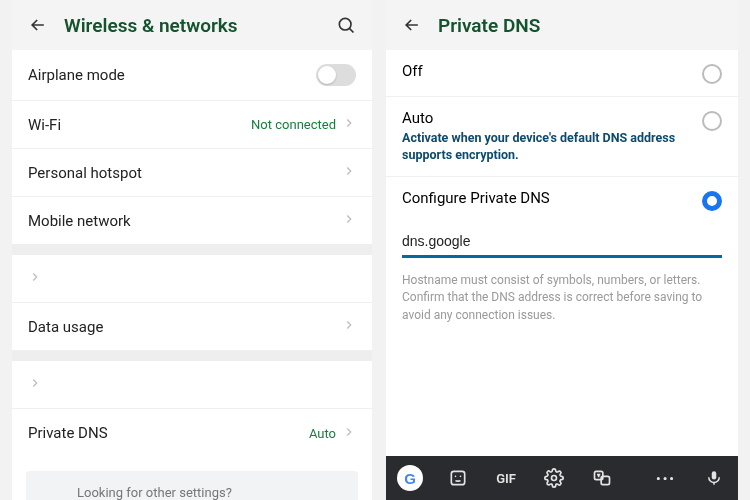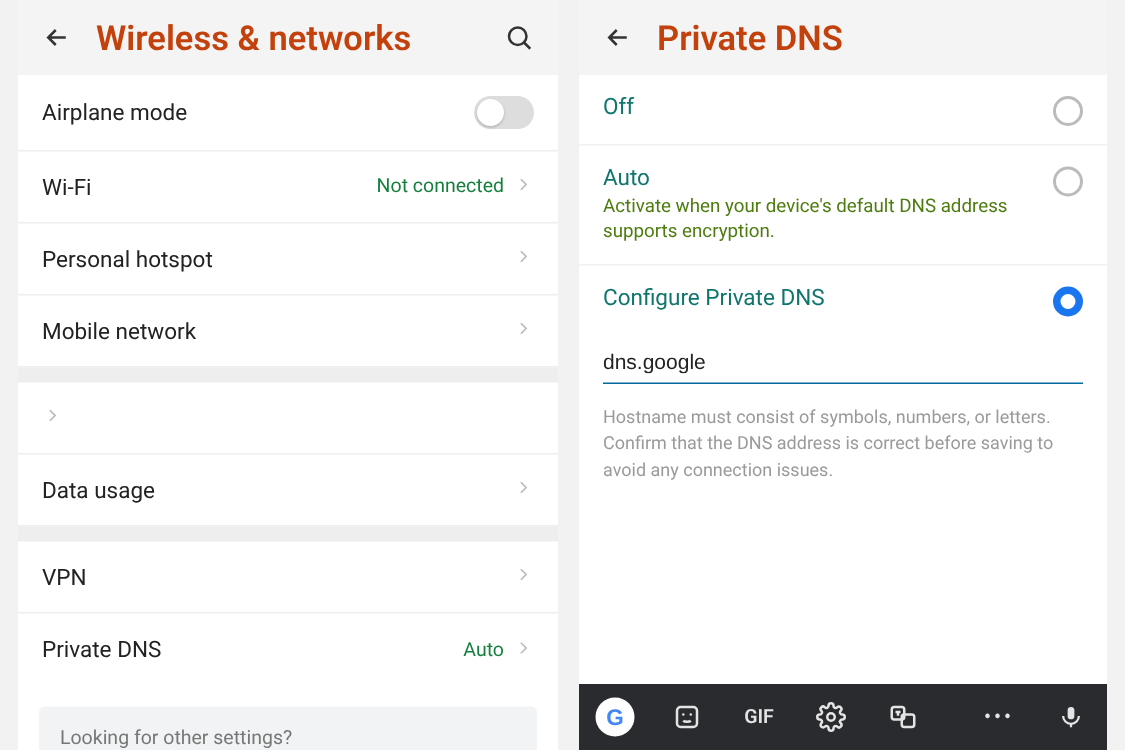--- a/index.html
+++ b/index.html
@@ -22,23 +22,23 @@
   .panel.right { width: 352px; height: 500px; }
   .header {
     height: 50px;
     display: flex;
     align-items: center;
     padding: 0 14px;
     background: #f4f4f4;
     gap: 14px;
   }
   .header .title {
-    font-size: 23px;
+    font-size: 19px;
     font-weight: 600;
-    color: #c2410c;
+    color: #14532d;
     flex: 1;
   }
   .icon-btn {
     width: 24px; height: 24px;
     display: flex; align-items: center; justify-content: center;
     cursor: pointer;
     color: #333;
   }
   .icon-svg { width: 20px; height: 20px; fill: none; stroke: currentColor; stroke-width: 2; }
   .content { flex: 1; overflow-y: auto; }
@@ -67,50 +67,50 @@
   }
 
   .section-gap { height: 10px; background: #eee; }
 
   .hint-card {
     margin: 14px 14px;
     padding: 14px 14px;
     background: #f1f3f4;
     border-radius: 4px;
   }
-  .hint-card .q { font-size: 13px; color: #777; margin-bottom: 10px; }
+  .hint-card .q { font-size: 13px; color: #777; margin-bottom: 10px; margin-left: 37px; }
 
   
   .desc {
     padding: 14px 16px 10px 16px;
     font-size: 13px;
     color: #8a8a8a;
     line-height: 1.45;
   }
   .radio-row {
     display: flex; align-items: flex-start;
     padding: 12px 16px; gap: 12px;
     cursor: pointer;
     border-bottom: 1px solid #f0f0f0;
   }
   .radio-row .text { flex: 1; }
-  .radio-row .r-label { font-size: 15px; color: #0f766e; }
-  .radio-row .r-sub { font-size: 12.5px; color: #4d7c0f; margin-top: 3px; line-height: 1.35; }
+  .radio-row .r-label { font-size: 15px; color: #000000; }
+  .radio-row .r-sub { font-size: 12.5px; color: #0c4a6e; margin-top: 3px; line-height: 1.35; font-weight: bold; }
   .radio {
     width: 20px; height: 20px; border-radius: 50%;
     border: 2px solid #bbb; flex-shrink: 0; margin-top: 2px;
     display: flex; align-items: center; justify-content: center;
   }
   .radio.selected { border-color: #1976f0; border-width: 5px; }
 
   .dns-input-wrap { padding: 4px 16px 6px 16px; }
   .dns-input {
     width: 100%;
     border: none;
-    border-bottom: 1px solid #0369a1;
+    border-bottom: 3px solid #0369a1;
     padding: 6px 0;
     font-size: 14px;
     color: #222;
     outline: none;
     background: transparent;
   }
   .dns-hint {
     padding: 8px 16px 16px 16px;
     font-size: 12px;
     color: #9a9a9a;
@@ -200,21 +200,20 @@
     <div class="row">
       <div class="label">Data usage</div>
       <span class="chevron"><svg viewBox="0 0 24 24">
             <path d="M9 6l6 6-6 6"></path>
           </svg></span>
     </div>
 
     <div class="section-gap"></div>
 
     <div class="row">
-      <div class="label">VPN</div>
       <span class="chevron"><svg viewBox="0 0 24 24">
             <path d="M9 6l6 6-6 6"></path>
           </svg></span>
     </div>
 
     <div class="row" style="border-bottom:none">
       <div class="label">Private DNS</div>
       <div class="value">Auto</div>
       <span class="chevron"><svg viewBox="0 0 24 24">
             <path d="M9 6l6 6-6 6"></path>

